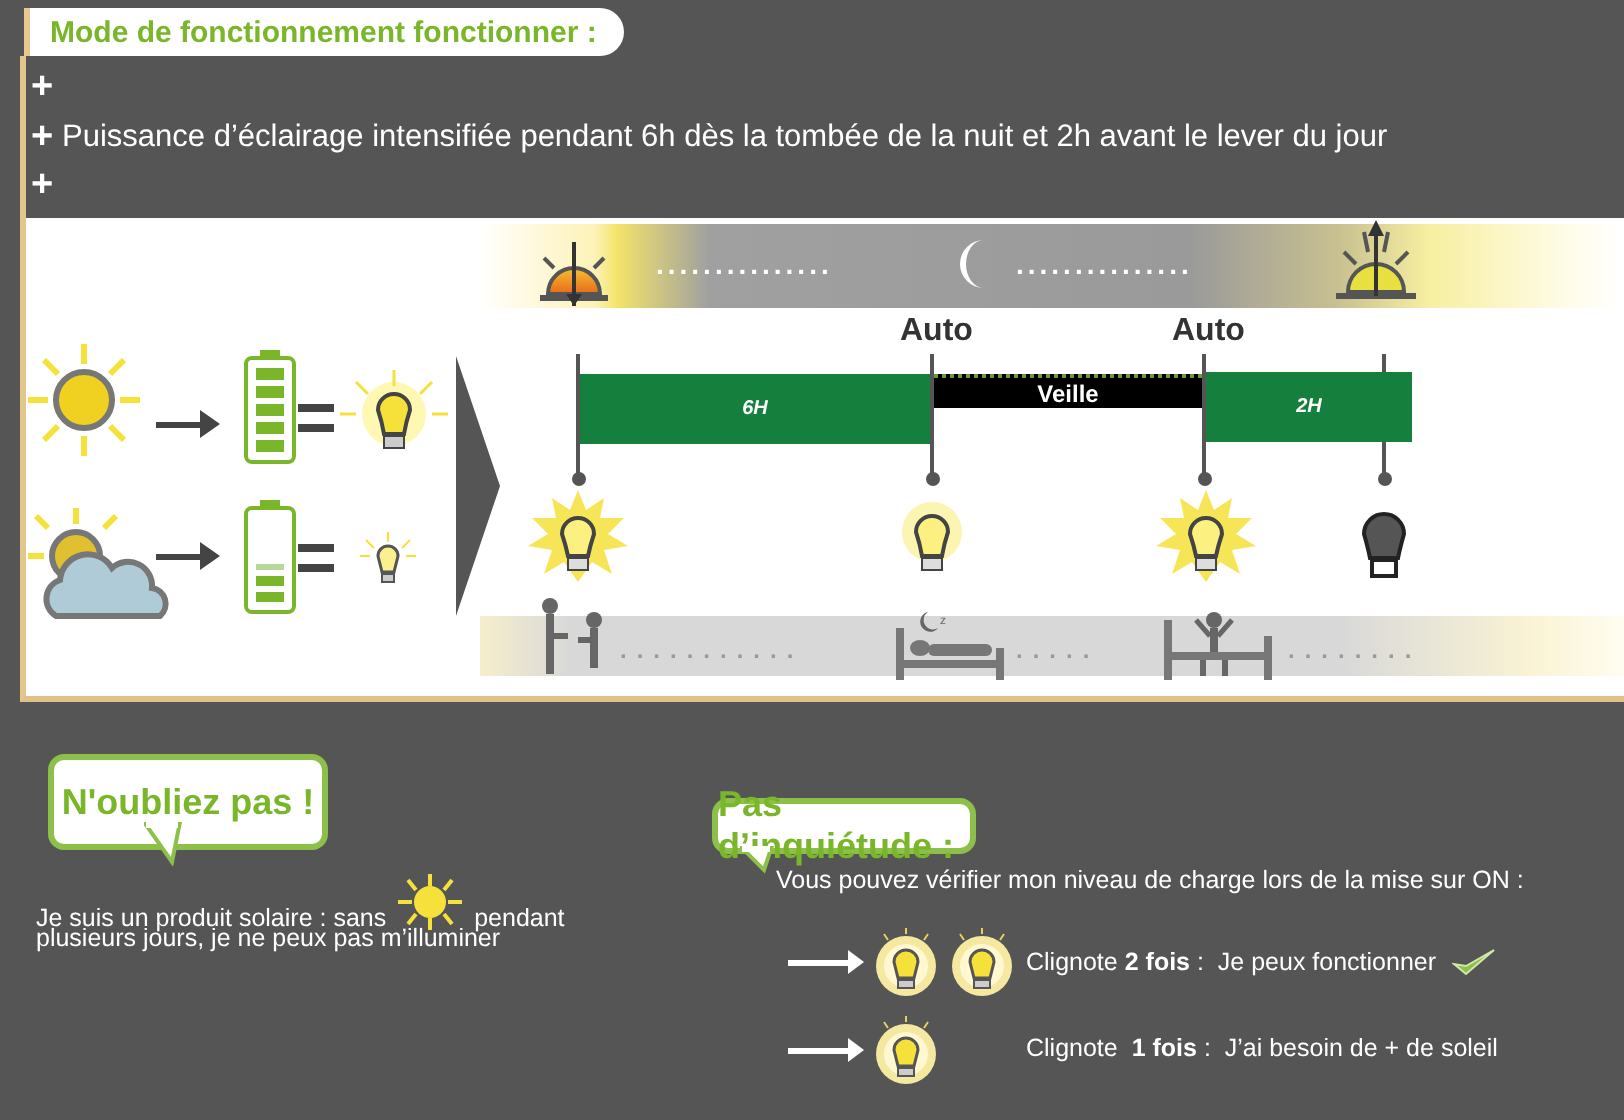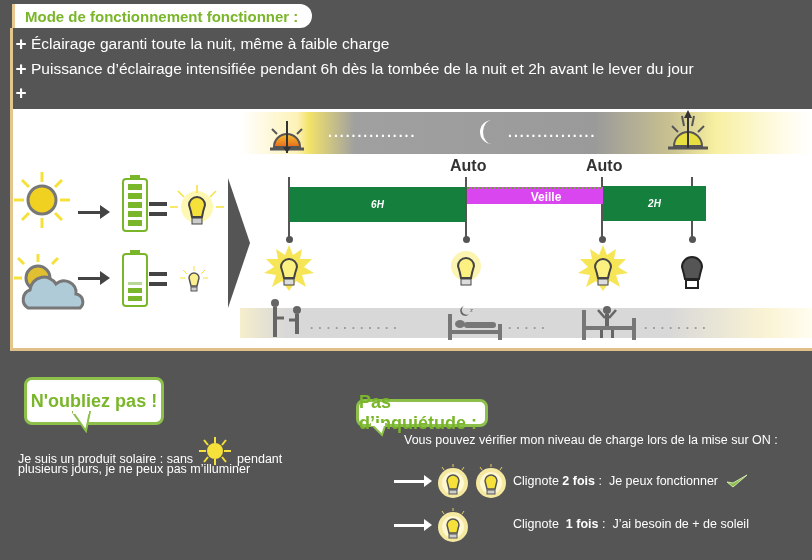--- a/index.html
+++ b/index.html
@@ -7,40 +7,39 @@
   .abs{position:absolute;}
   .title-pill{left:12px;top:4px;height:24px;padding:0 14px 0 10px;background:#fff;border-radius:0 12px 12px 0;display:flex;align-items:center;color:#7ab62a;font-weight:bold;font-size:15px;border-left:3px solid #e8c890;}
   .leftbar{left:10px;top:28px;width:3px;height:322px;background:#e3c68c;}
   .bullet{left:14px;color:#fff;font-size:15.5px;display:flex;align-items:center;white-space:nowrap;}
   .bullet .plus{font-weight:bold;font-size:19px;margin-right:3px;width:14px;text-align:center;}
   .panel{left:10px;top:109px;width:802px;height:242px;background:#fff;border-bottom:3px solid #e0c088;border-left:3px solid #e3c68c;box-sizing:border-box;}
   .sky{left:240px;top:112px;width:572px;height:42px;background:linear-gradient(90deg,rgba(255,255,255,0) 0%,#fdf2b8 10%,#f3e36a 12%,#a0a0a0 20%,#9a9a9a 62%,#c8c090 75%,#f7efa0 83%,#fffce8 95%,rgba(255,255,255,0) 100%);}
   .dots{color:#fff;font-size:14px;letter-spacing:2px;font-weight:bold;}
   .auto{color:#333;font-weight:bold;font-size:16px;}
   .bar{background:#15803d;color:#fff;font-weight:bold;font-size:10px;display:flex;align-items:center;justify-content:center;font-style:italic;}
-  .veille{background:#d946ef;color:#fff;font-weight:bold;font-size:12px;display:flex;align-items:center;justify-content:center;border-top:2px dotted #6a9a3a;padding-left:12px;}
+  .veille{background:#000000;color:#fff;font-weight:bold;font-size:12px;display:flex;align-items:center;justify-content:center;border-top:2px dotted #6a9a3a;}
   .vline{width:2px;background:#555;}
   .knob{width:7px;height:7px;border-radius:50%;background:#555;}
   .ground{left:240px;top:308px;width:572px;height:30px;background:linear-gradient(90deg,#f6eecc 0%,#d8d8d8 8%,#d8d8d8 75%,#faf3d4 92%,#fffdf0 100%);}
   .gdots{color:#999;font-size:12px;letter-spacing:5px;font-weight:bold;}
   .bubble{background:#fff;border:3px solid #8cc04a;border-radius:8px;color:#7ab62a;font-weight:bold;display:flex;align-items:center;justify-content:center;box-sizing:border-box;}
   .small-text{color:#fff;font-size:12.5px;white-space:nowrap;}
   .arrow-w{height:3px;background:#fff;}
 </style>
 </head>
 <body>
 
 <div class="abs title-pill">
     <span>Mode de fonctionnement fonctionner :</span>
   </div>
 <div class="abs leftbar"></div>
 
 <div class="abs bullet" style="top:33px">
     <span class="plus">+</span>
-    <span>Éclairage garanti toute la nuit, même à faible charge</span>
   </div>
 <div class="abs bullet" style="top:58px">
     <span class="plus">+</span>
     <span>Puissance d’éclairage intensifiée pendant 6h dès la tombée de la nuit et 2h avant le lever du jour</span>
   </div>
 <div class="abs bullet" style="top:82px">
     <span class="plus">+</span>
   </div>
 
 <div class="abs panel"></div>
@@ -253,21 +252,21 @@
 <div class="abs small-text" style="left:18px;top:462px">plusieurs jours, je ne peux pas m’illuminer</div>
 
 <div class="abs bubble" style="left:356px;top:399px;width:132px;height:28px;font-size:18px">
     <span>Pas d’inquiétude :</span>
   </div>
 <svg class="abs" style="left:370px;top:423px" width="20" height="14">
     <path d="M0 0 L16 0 L12 12 Z" fill="#fff" stroke="#8cc04a" stroke-width="2"></path>
     <rect x="1" y="0" width="14" height="3" fill="#fff"></rect>
   </svg>
 
-<div class="abs small-text" style="left:404px;top:433px">Vous pouvez vérifier mon niveau de charge lors de la mise sur ON :</div>
+<div class="abs small-text" style="left:388px;top:433px">Vous pouvez vérifier mon niveau de charge lors de la mise sur ON :</div>
 
 <div class="abs arrow-w" style="left:394px;top:480px;width:32px"></div>
 <svg class="abs" style="left:424px;top:475px" width="8" height="12">
     <path d="M0 0 L8 6 L0 12 Z" fill="#fff"></path>
   </svg>
 <svg class="abs" style="left:436px;top:464px" width="34" height="36">
   <circle cx="17" cy="19" r="15" fill="#f5e8a0"></circle>
     <circle cx="17" cy="19" r="11" fill="#fff8d0"></circle>
   <path d="M11 17 A6 6 0 1 1 23 17 Q22 21 21 25 L13 25 Q12 21 11 17Z" fill="#f5e13a" stroke="#555" stroke-width="1.5"></path>
   <rect x="13" y="26" width="8" height="4" fill="#ccc" stroke="#555" stroke-width="1"></rect>

